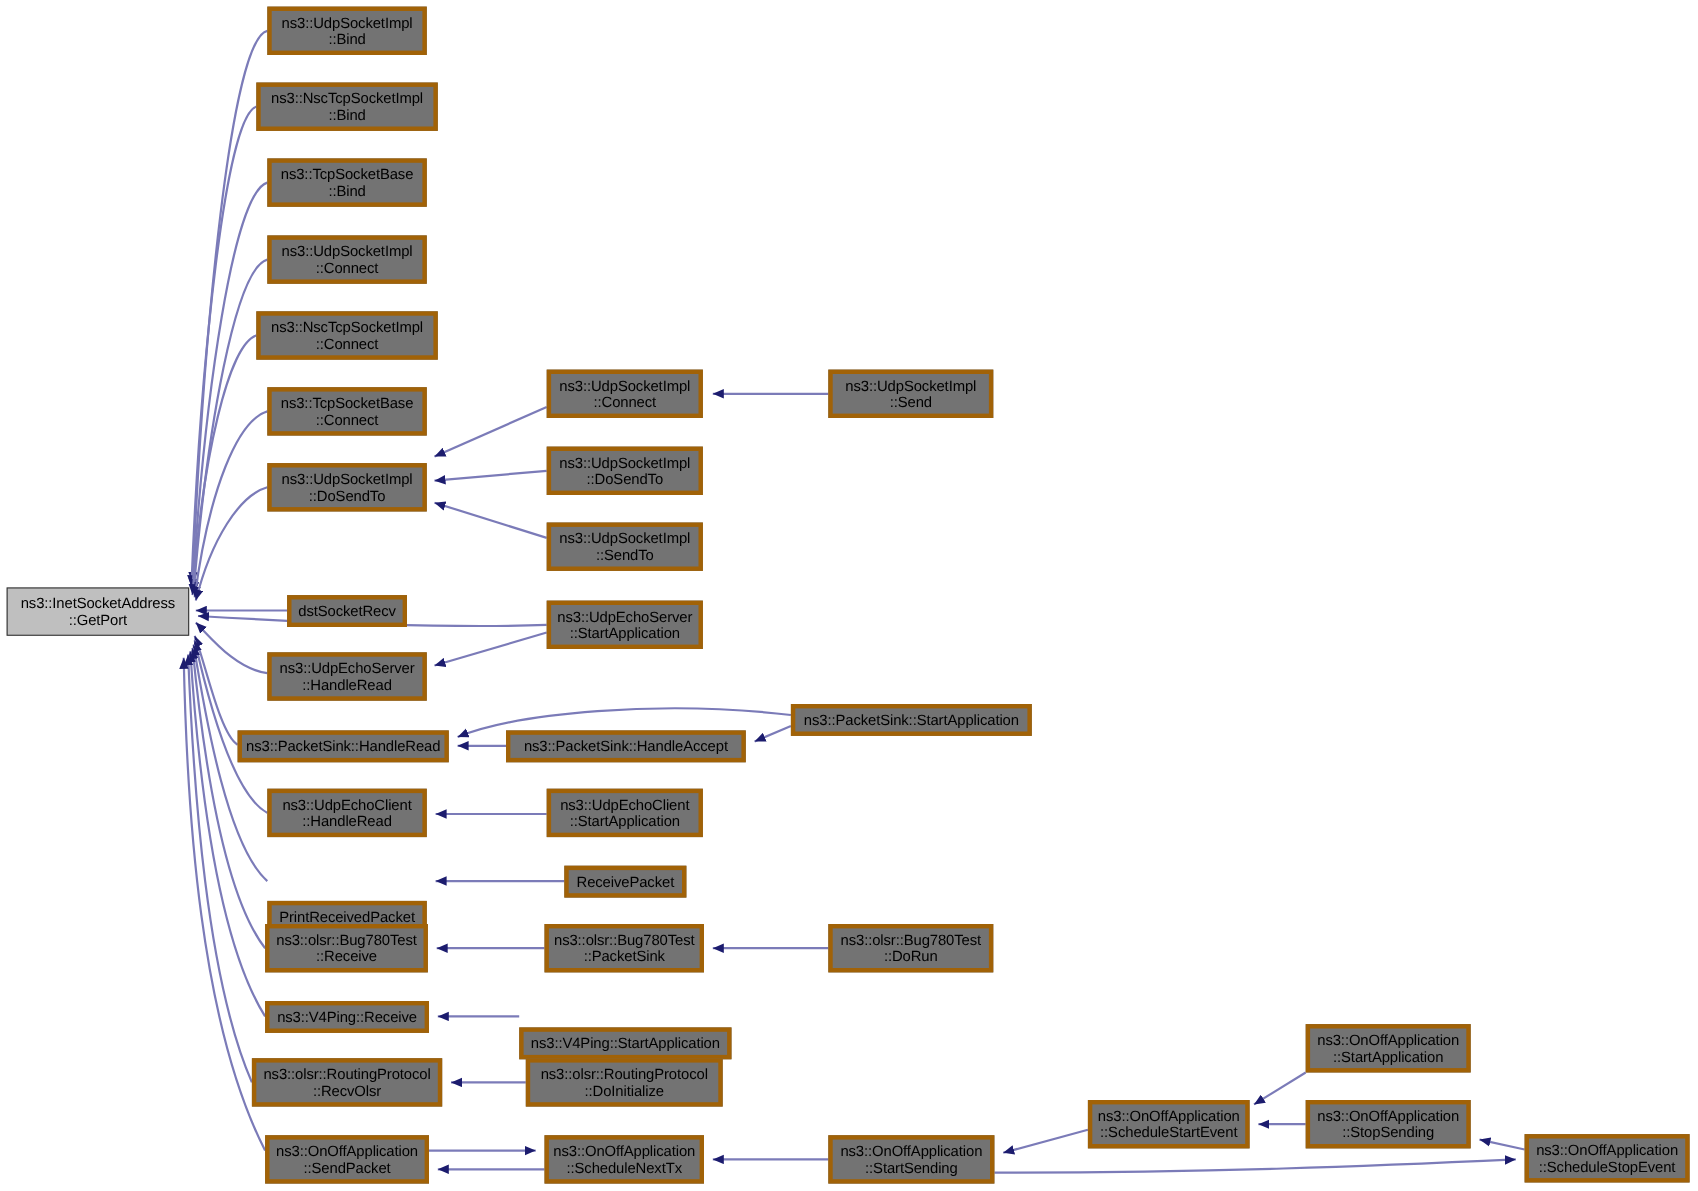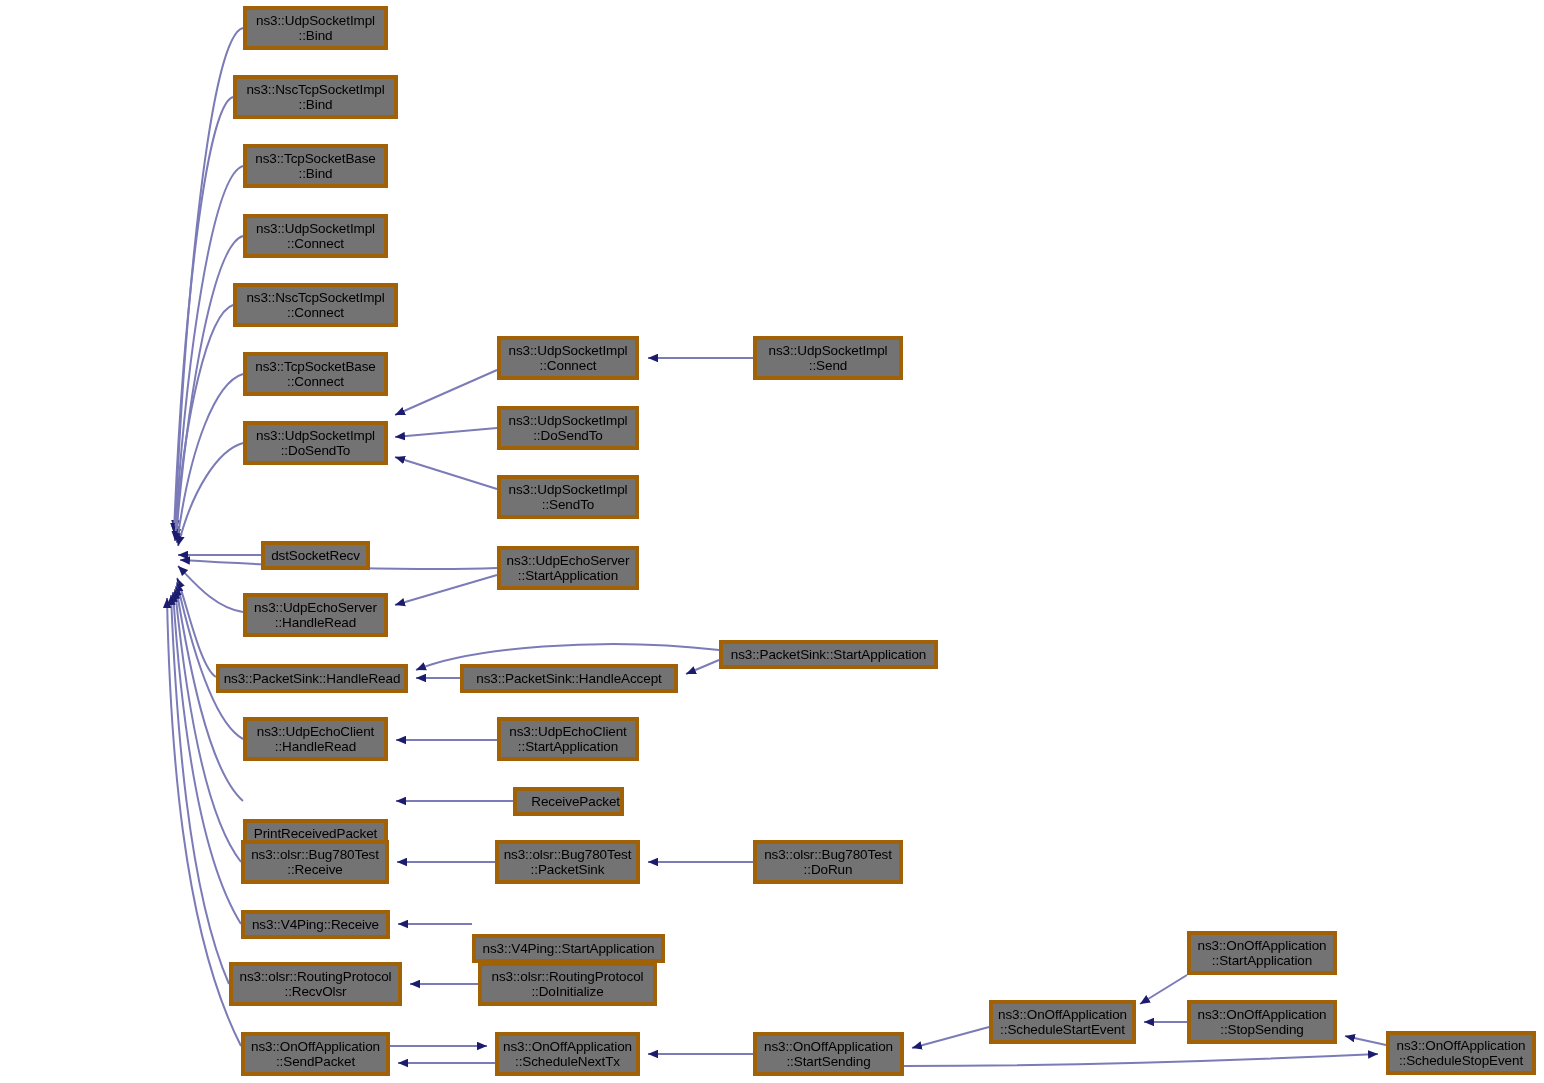--- a/index.html
+++ b/index.html
@@ -115,20 +115,24 @@
       <path d="M1187,975 L1140,1004"></path>
 
       <path d="M1187,1022 L1144,1022"></path>
 
       <path d="M1386,1045 L1345,1036"></path>
 
       <path d="M904,1066 C1100,1066 1250,1060 1378,1054"></path>
     </g>
   </svg>
 
+  <div class="node root" style="left:6px; top:534px; width:166px; height:44px;">
+    <span class="ln">ns3::InetSocketAddress</span>
+    <span class="ln">::GetPort</span>
+  </div>
 
   <div class="node" style="left:243px; top:6px; width:145px; height:44px;">
     <span class="ln">ns3::UdpSocketImpl</span>
     <span class="ln">::Bind</span>
   </div>
 
   <div class="node" style="left:233px; top:75px; width:165px; height:44px;">
     <span class="ln">ns3::NscTcpSocketImpl</span>
     <span class="ln">::Bind</span>
   </div>
@@ -221,21 +225,21 @@
 
   <div class="node" style="left:460px; top:664px; width:218px; height:29px;">
     <span class="ln">ns3::PacketSink::HandleAccept</span>
   </div>
 
   <div class="node" style="left:497px; top:717px; width:142px; height:44px;">
     <span class="ln">ns3::UdpEchoClient</span>
     <span class="ln">::StartApplication</span>
   </div>
 
-  <div class="node" style="left:513px; top:787px; width:111px; height:29px;align-items:flex-end;">
+  <div class="node" style="left:513px; top:787px; width:111px; height:29px;">
     <span class="ln">ReceivePacket</span>
   </div>
 
   <div class="node" style="left:495px; top:840px; width:145px; height:44px;">
     <span class="ln">ns3::olsr::Bug780Test</span>
     <span class="ln">::PacketSink</span>
   </div>
 
   <div class="node" style="left:472px; top:934px; width:193px; height:29px;">
     <span class="ln">ns3::V4Ping::StartApplication</span>

